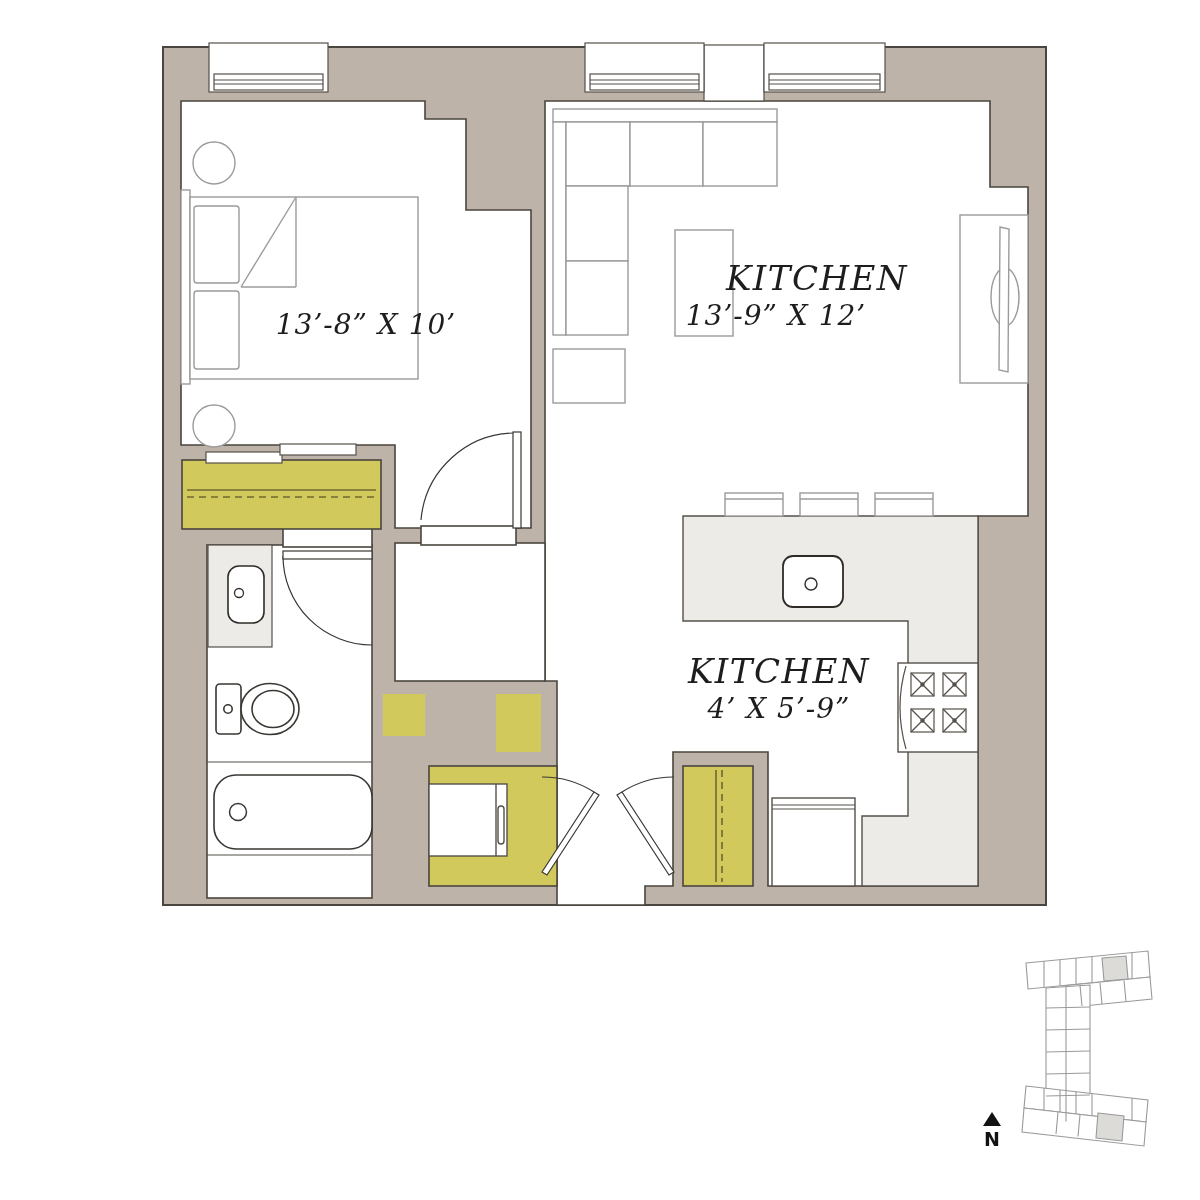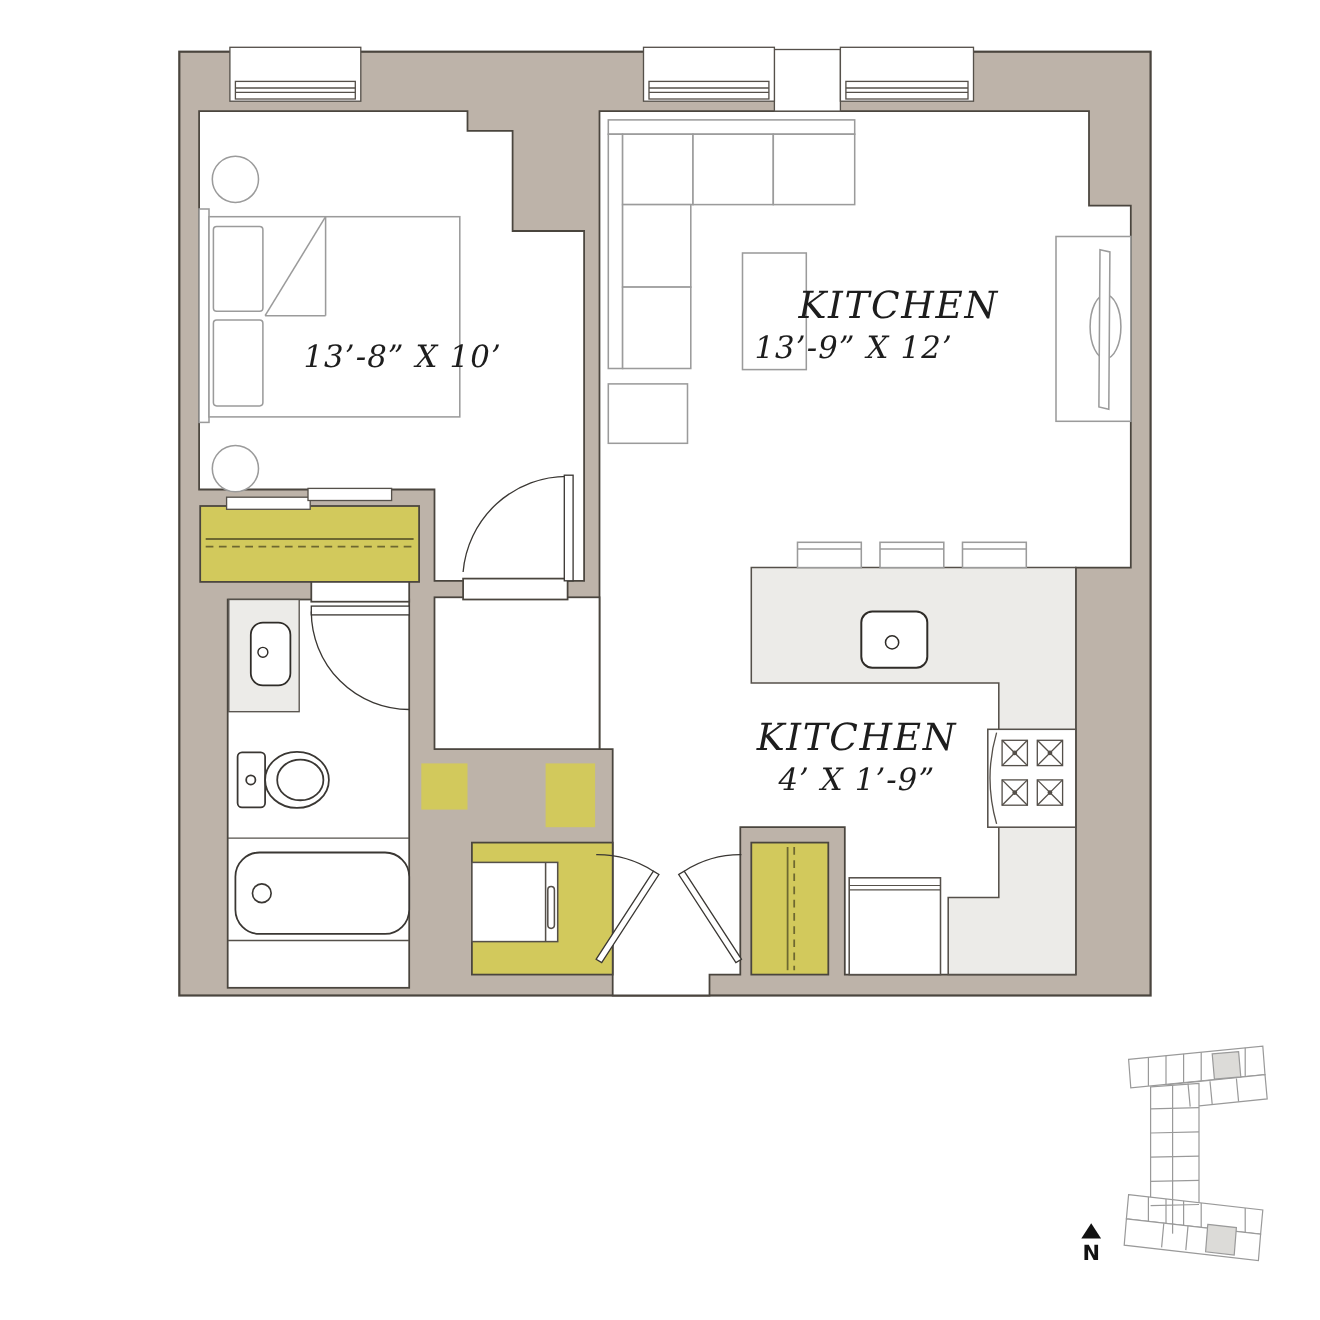--- a/index.html
+++ b/index.html
@@ -238,17 +238,17 @@
     <polygon points="992,1112 983,1126 1001,1126" style="fill:#121212;stroke:none"></polygon>
   </g>
 </svg>
 
 <div class="room-label room-dims" style="left:366px;top:311px">13’-8” X 10’</div>
 
 <div class="room-label room-name" style="left:817px;top:261px">KITCHEN</div>
 <div class="room-label room-dims" style="left:776px;top:302px">13’-9” X 12’</div>
 
 <div class="room-label room-name" style="left:779px;top:654px">KITCHEN</div>
-<div class="room-label room-dims" style="left:779px;top:695px">4’ X 1’-9”</div>
+<div class="room-label room-dims" style="left:779px;top:695px">4’ X 5’-9”</div>
 
 <div class="north-label" style="left:992px;top:1130px">N</div>
 
 </div>
 
 </body></html>

